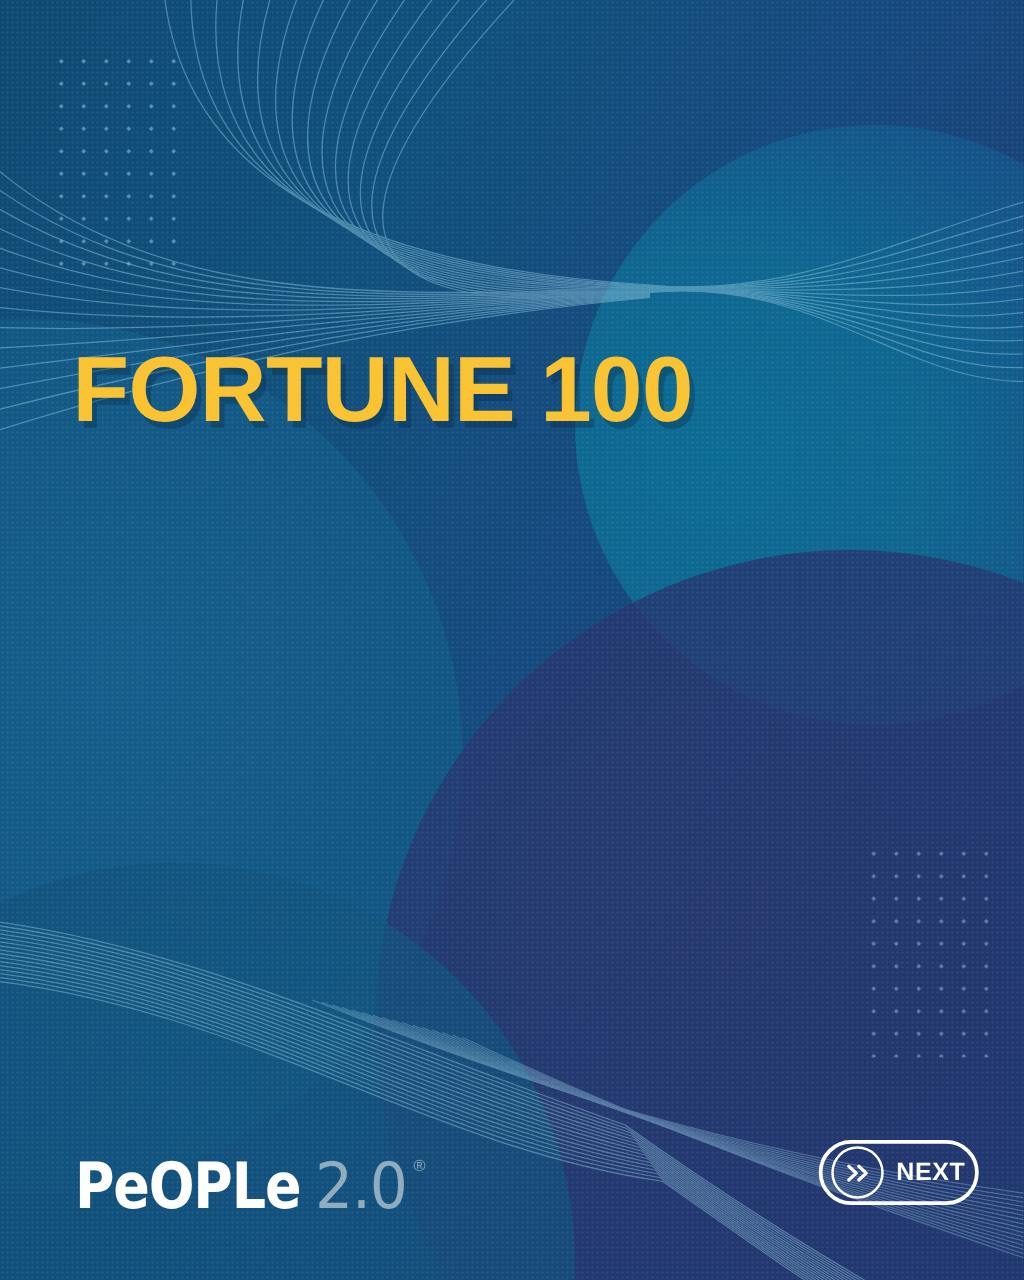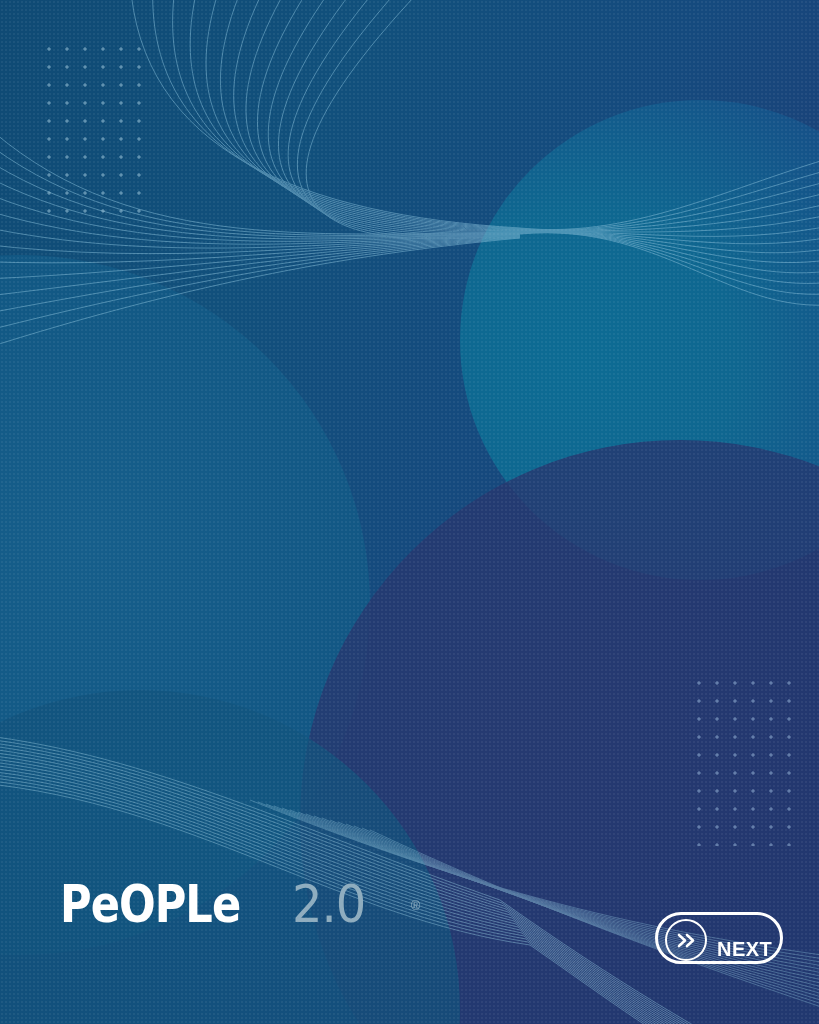--- a/index.html
+++ b/index.html
@@ -127,26 +127,25 @@
     text-shadow: 4px 5px 0 rgba(8,38,62,.30);
   }
   .headline .ln { display: block; white-space: nowrap; }
   .hl-accent { color: #f9c333; }
   .hl-white  { color: #ffffff; }
 
   
   .logo {
     position: absolute;
     left: 60px;
-    top: 879px;
+    top: 924px;
     display: flex;
-    align-items: center;
+    align-items: flex-start;
     line-height: 1;
     user-select: none;
-    gap: 40px;
   }
   .logo-word {
     font-size: 51px;
     font-weight: 700;
     letter-spacing: -1px;
     color: #ffffff;
     font-family: "DejaVu Sans", sans-serif;
     font-stretch: condensed;
     transform: scaleX(0.94);
     transform-origin: left center;
@@ -171,21 +170,21 @@
   .next-btn {
     position: absolute;
     left: 655px;
     top: 912px;
     width: 128px;
     height: 52px;
     box-sizing: border-box;
     border: 3px solid #ffffff;
     border-radius: 26px;
     display: flex;
-    align-items: flex-end;
+    align-items: center;
     gap: 10px;
     padding-left: 7px;
     background: transparent;
     cursor: pointer;
   }
   .next-circle {
     width: 38px;
     height: 38px;
     flex: 0 0 38px;
     border: 2.5px solid #ffffff;
@@ -283,20 +282,21 @@
         <path d="M 370 830 C 530 905, 680 960, 860 1020" opacity="0.8"></path>
       </g>
   </svg>
 
   <div class="halftone"></div>
 
   <div class="dotgrid dotgrid-tl"></div>
   <div class="dotgrid dotgrid-br"></div>
 
   <h1 class="headline">
+    <span class="ln hl-accent">FORTUNE 100</span>
   </h1>
 
   <div class="logo">
     <span class="logo-word">PeOPLe</span>
     <span class="logo-ver">2.0</span>
     <span class="logo-tm">®</span>
   </div>
 
   <div class="next-btn" role="button" tabindex="0">
     <span class="next-circle">

